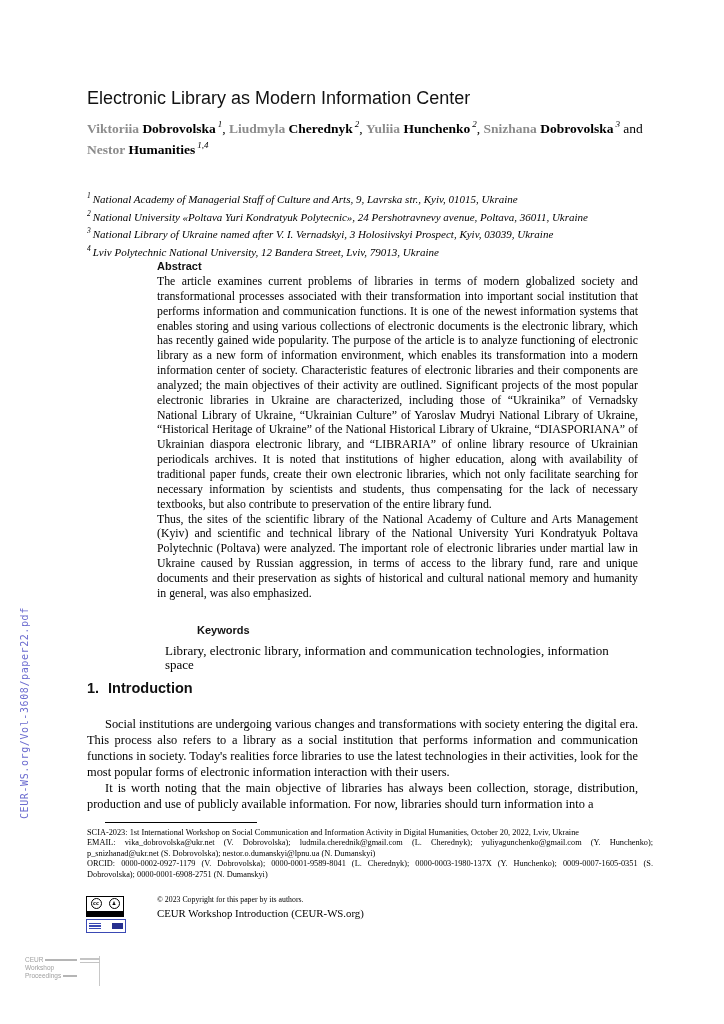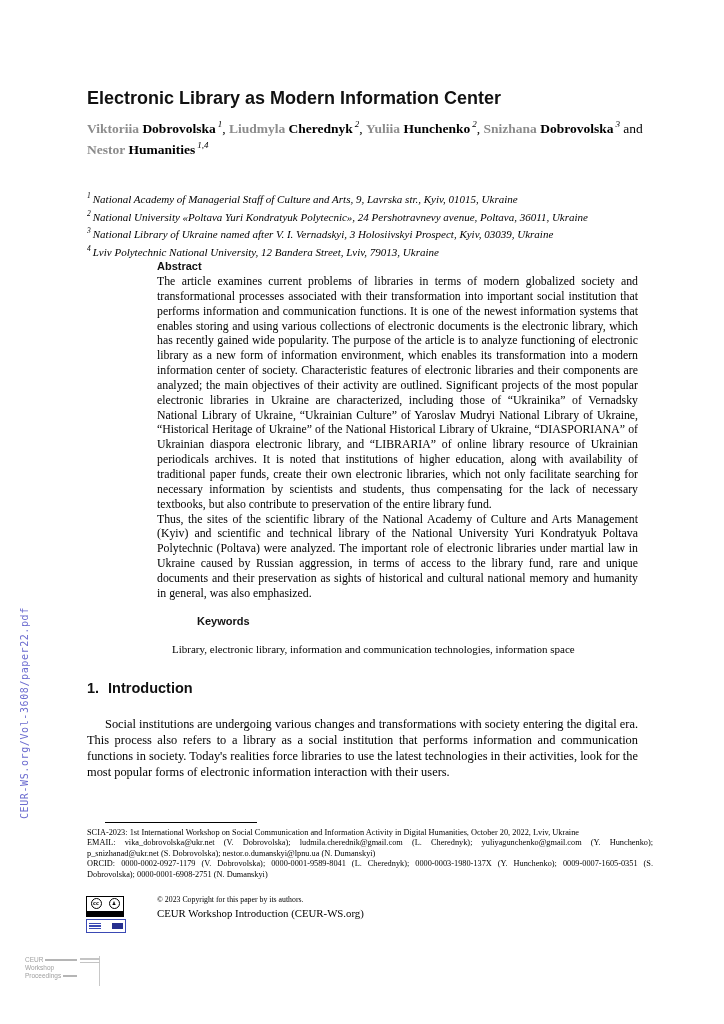--- a/index.html
+++ b/index.html
@@ -11,21 +11,21 @@
   
   .sidebar-url {
     position:absolute; left:19px; top:487px; height:332px;
     writing-mode:vertical-rl; transform:rotate(180deg);
     font-family:"DejaVu Sans Mono", monospace; font-size:10px;
     letter-spacing:0.6px; color:#6b6bcf; white-space:nowrap;
   }
 
   .title {
     position:absolute; left:87px; top:88px; margin:0; width:560px;
-    font-family:"Liberation Sans", sans-serif; font-weight:bold; font-size:18px;
+    font-family:"Liberation Sans", sans-serif; font-weight:normal; font-size:18px;
     color:#111;
   }
 
   .authors {
     position:absolute; left:87px; top:116px; margin:0; width:562px;
     font-size:13.5px; line-height:17.5px;
   }
   .authors .first { color:#8c8c8c;font-weight:bold; }
   .authors .prefix { color:#000; }
   .authors .last { color:#000; font-weight:bold; }
@@ -36,22 +36,22 @@
     font-style:italic; font-size:11px; line-height:13.9px;
   }
   .affiliations sup { font-size:7.5px; margin-right:2px; }
 
   .abstract-col { position:absolute; left:157px; top:260px; width:481px; }
   .block-heading {
     font-family:"Liberation Sans", sans-serif; font-weight:bold;
     font-size:11px; margin:0 0 2px 0; color:#111;
   }
   .abs-text { margin:0; font-size:11.8px; line-height:14.85px; text-align:justify; }
-  .kw-heading { margin-top:14px;padding-left:40px; }
-  .kw-text { margin:15px; font-size:11px; line-height:14.85px; }
+  .kw-heading { margin-top:23px;padding-left:40px; }
+  .kw-text { margin:8px; font-size:13px; line-height:14.85px; }
 
   .section-heading {
     position:absolute; left:87px; top:680px; margin:0;
     font-family:"Liberation Sans", sans-serif; font-weight:bold; font-size:14.5px; color:#111;
   }
   .section-heading .sec-num { margin-right:9px; }
 
   .intro-col { position:absolute; left:87px; top:716px; width:551px; }
   .intro-col p { margin:0; font-size:12.4px; line-height:16.1px; text-align:justify; text-indent:18px; }
 
@@ -121,20 +121,21 @@
     <h3 class="block-heading kw-heading">Keywords</h3>
     <p class="kw-text">Library, electronic library, information and communication technologies, information space</p>
   </div>
 
   <h2 class="section-heading">
     <span class="sec-num">1.</span><span>Introduction</span>
   </h2>
 
   <div class="intro-col">
     <p>Social institutions are undergoing various changes and transformations with society entering the digital era. This process also refers to a library as a social institution that performs information and communication functions in society. Today's realities force libraries to use the latest technologies in their activities, look for the most popular forms of electronic information interaction with their users.</p>
+    <p>It is worth noting that the main objective of libraries has always been collection, storage, distribution, production and use of publicly available information. For now, libraries should turn information into a</p>
   </div>
 
   <div class="foot-divider"></div>
 
   <div class="footnotes">
     <p>SCIA-2023: 1st International Workshop on Social Communication and Information Activity in Digital Humanities, October 20, 2022, Lviv, Ukraine</p>
     <p>EMAIL: vika_dobrovolska@ukr.net (V. Dobrovolska); ludmila.cherednik@gmail.com (L. Cherednyk); yuliyagunchenko@gmail.com (Y. Hunchenko); p_snizhanad@ukr.net (S. Dobrovolska); nestor.o.dumanskyi@lpnu.ua (N. Dumanskyi)</p>
     <p>ORCID: 0000-0002-0927-1179 (V. Dobrovolska); 0000-0001-9589-8041 (L. Cherednyk); 0000-0003-1980-137X (Y. Hunchenko); 0009-0007-1605-0351 (S. Dobrovolska); 0000-0001-6908-2751 (N. Dumanskyi)</p>
   </div>
 

